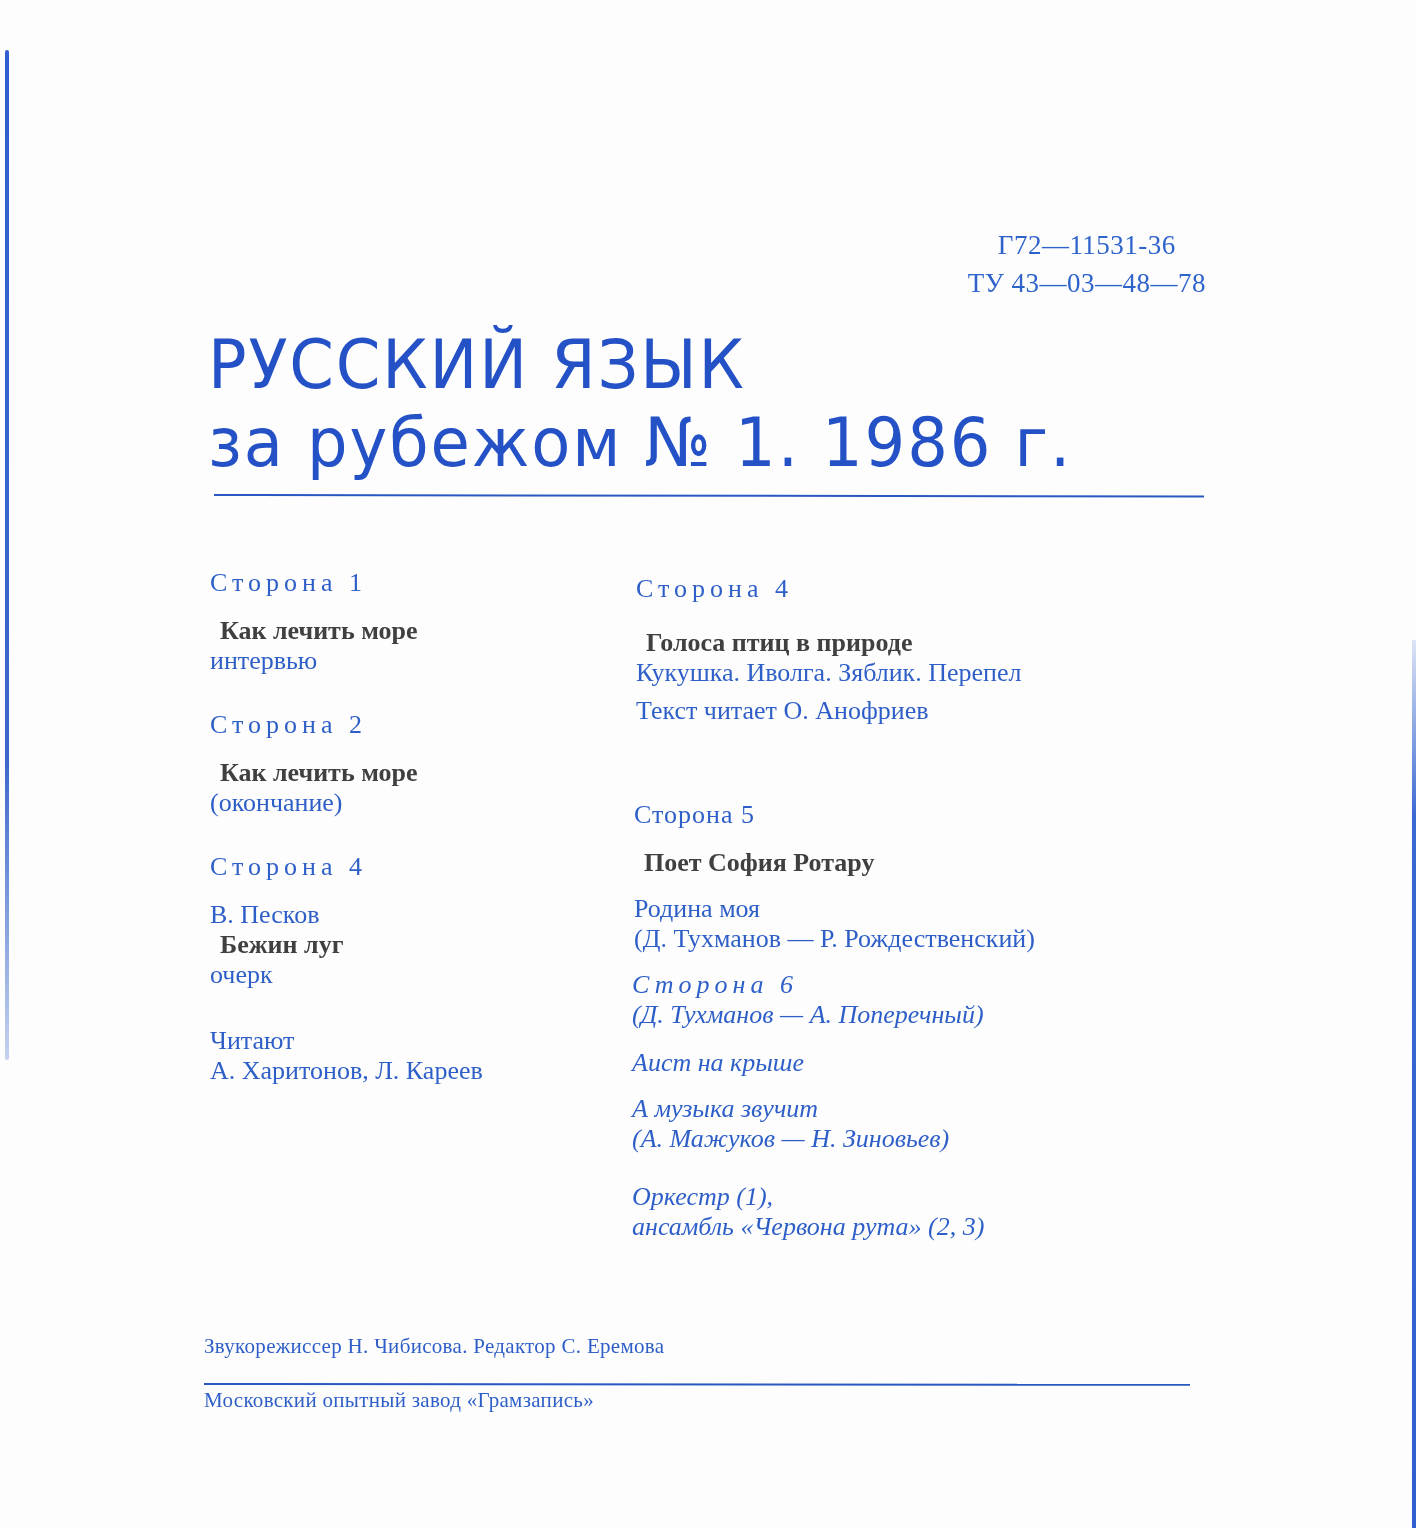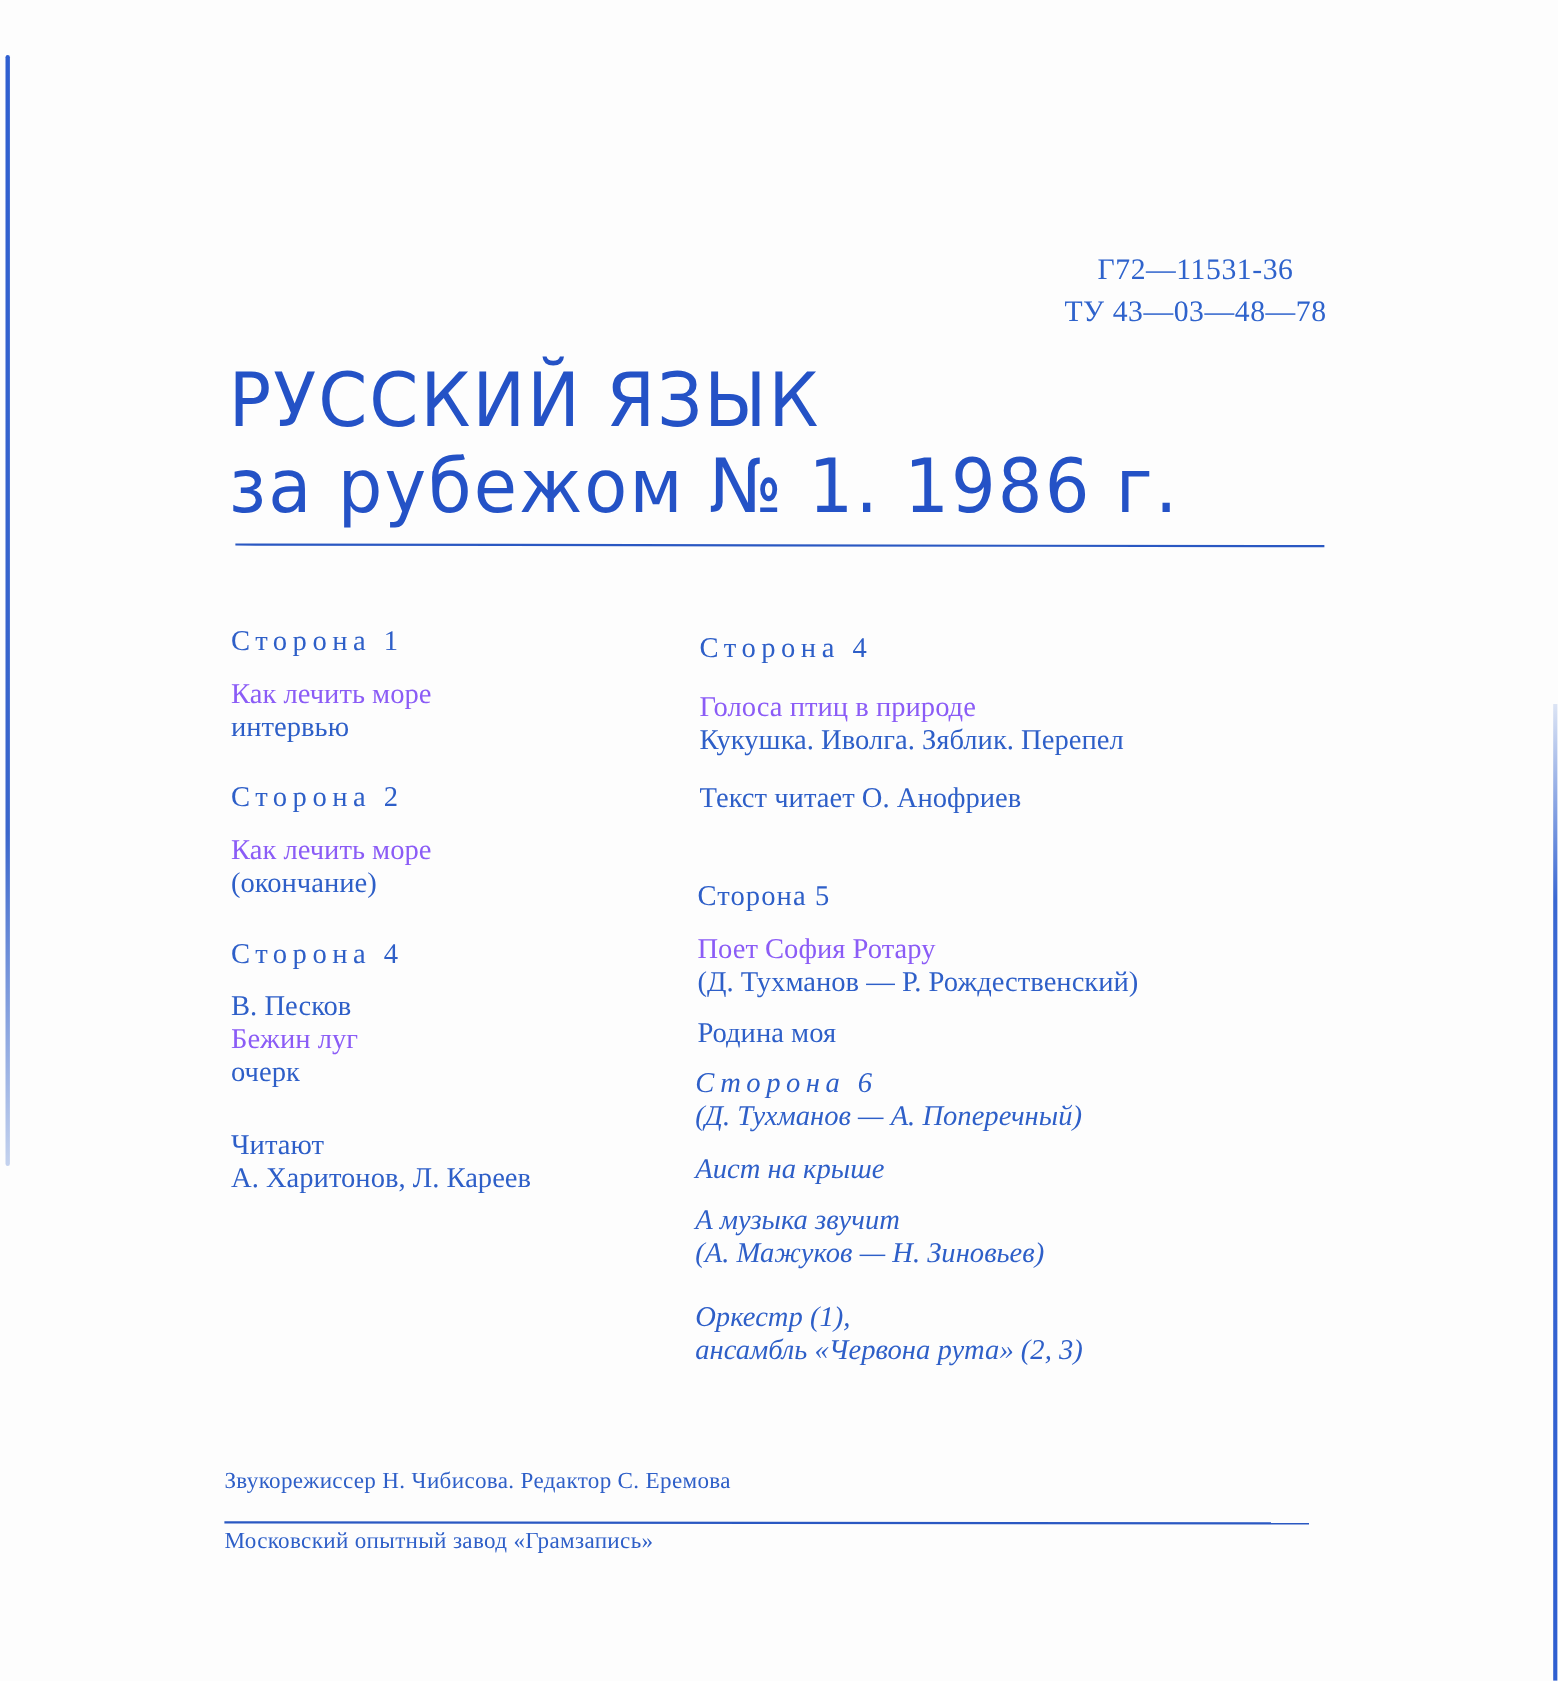--- a/index.html
+++ b/index.html
@@ -75,22 +75,23 @@
     }
     .col.left { left: 210px; top: 568px; width: 400px; }
     .col.right { left: 632px; top: 574px; width: 560px; }
     .side-head {
       letter-spacing: 5px;
       font-size: 26px;
       color: #2e5fc8;
     }
     .side-head.tight { letter-spacing: 1px; }
     .bold {
-      font-weight: normal;
-      color: #8b5cf6;
+      font-weight: bold;
+      color: #404040;
+      margin-left: 10px;
     }
     .blk { display: block; }
     .credits {
       position: absolute;
       left: 204px;
       top: 1334px;
       font-family: "Liberation Serif", serif;
       font-size: 21px;
       color: #2e5fc8;
       letter-spacing: 0.3px;
@@ -143,27 +144,27 @@
     <span class="blk" style="margin-top:36px;">Читают</span>
     <span class="blk">А. Харитонов, Л. Кареев</span>
   </div>
 </div>
 
 <div class="col right">
   <div style="position:absolute; top:0; left:4px;">
     <span class="blk side-head">Сторона 4</span>
     <span class="blk bold" style="margin-top:24px;">Голоса птиц в природе</span>
     <span class="blk">Кукушка. Иволга. Зяблик. Перепел</span>
-    <span class="blk" style="margin-top:23px;">Текст читает О. Анофриев</span>
+    <span class="blk" style="margin-top:8px;">Текст читает О. Анофриев</span>
   </div>
   <div style="position:absolute; top:226px; left:2px;">
     <span class="blk side-head tight">Сторона 5</span>
     <span class="blk bold" style="margin-top:18px;">Поет София Ротару</span>
+    <span class="blk" style="margin-top:16px;">Родина моя</span>
     <span class="blk">(Д. Тухманов — Р. Рождественский)</span>
-    <span class="blk" style="margin-top:16px;">Родина моя</span>
   </div>
   <div style="position:absolute; top:396px; left:0;font-style:italic;">
     <span class="blk side-head">Сторона 6</span>
     <span class="blk">(Д. Тухманов — А. Поперечный)</span>
     <span class="blk" style="margin-top:18px;">Аист на крыше</span>
     <span class="blk" style="margin-top:16px;">А музыка звучит</span>
     <span class="blk">(А. Мажуков — Н. Зиновьев)</span>
     <span class="blk" style="margin-top:28px;">Оркестр (1),</span>
     <span class="blk">ансамбль «Червона рута» (2, 3)</span>
   </div>

